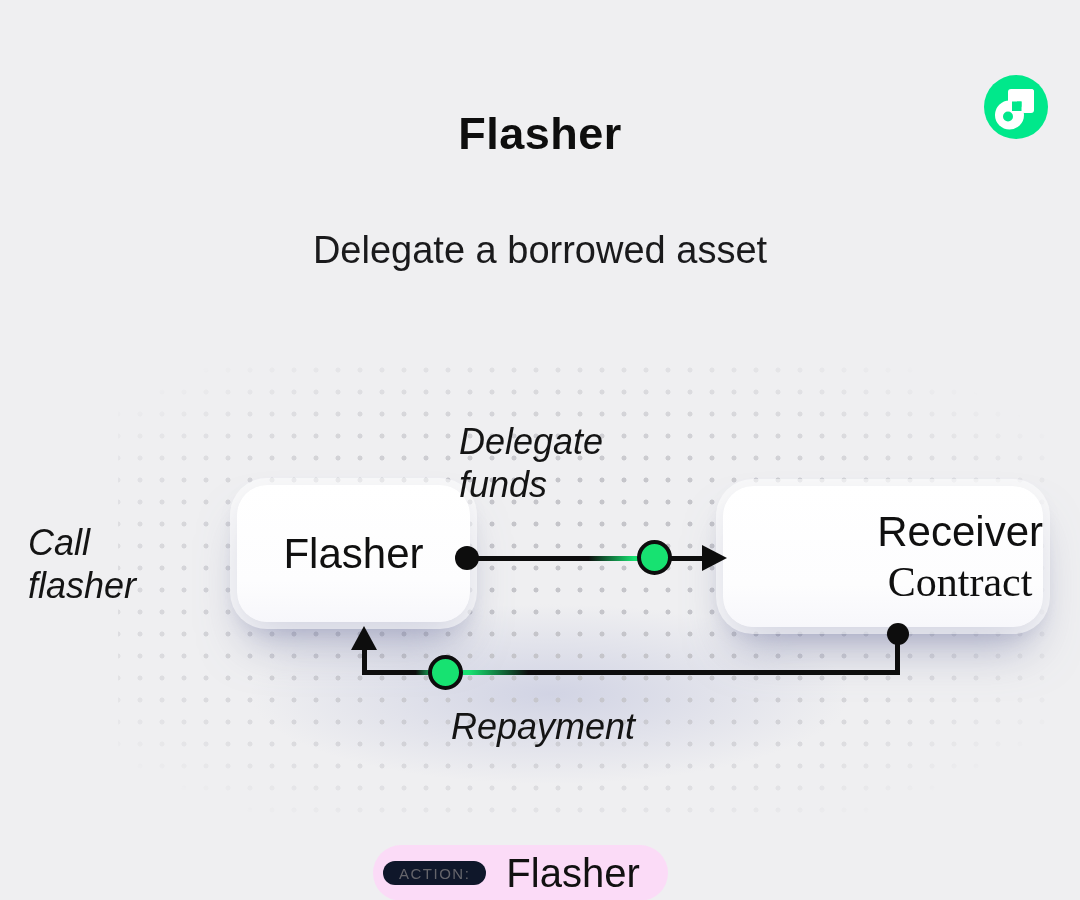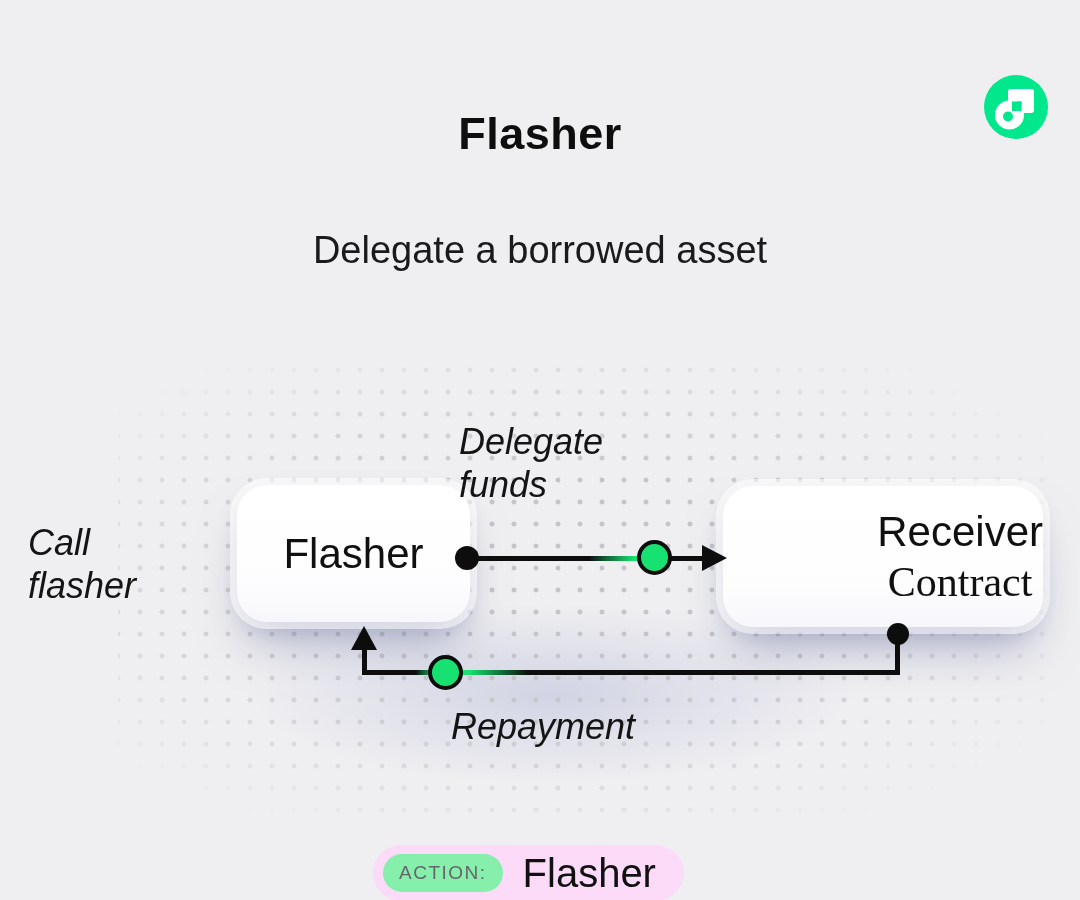--- a/index.html
+++ b/index.html
@@ -73,23 +73,23 @@
     border-left:13px solid transparent;border-right:13px solid transparent;
     border-bottom:24px solid #0d0d0d;
   }
 
   .badge{
     position:absolute;left:373px;top:801px;height:56px;border-radius:28px;
     background:#fbdbf7;display:inline-flex;align-items:center;
     padding:0 28px 0 10px;
   }
   .badge-label{
-    background:#86efac;color:#65656b;border-radius:20px;height:38px;
+    background:#0f172a;color:#65656b;border-radius:20px;height:24px;
     display:flex;align-items:center;padding:0 16px;
-    font-size:19px;letter-spacing:1.5px;font-weight:500;
+    font-size:15px;letter-spacing:1.5px;font-weight:500;
   }
   .badge-value{font-size:40px;color:#111;margin-left:20px;white-space:nowrap;}
 
   .logo{position:absolute;left:984px;top:31px;width:64px;height:64px;}
 </style>
 </head>
 <body>
 
 <div class="stage">
 

